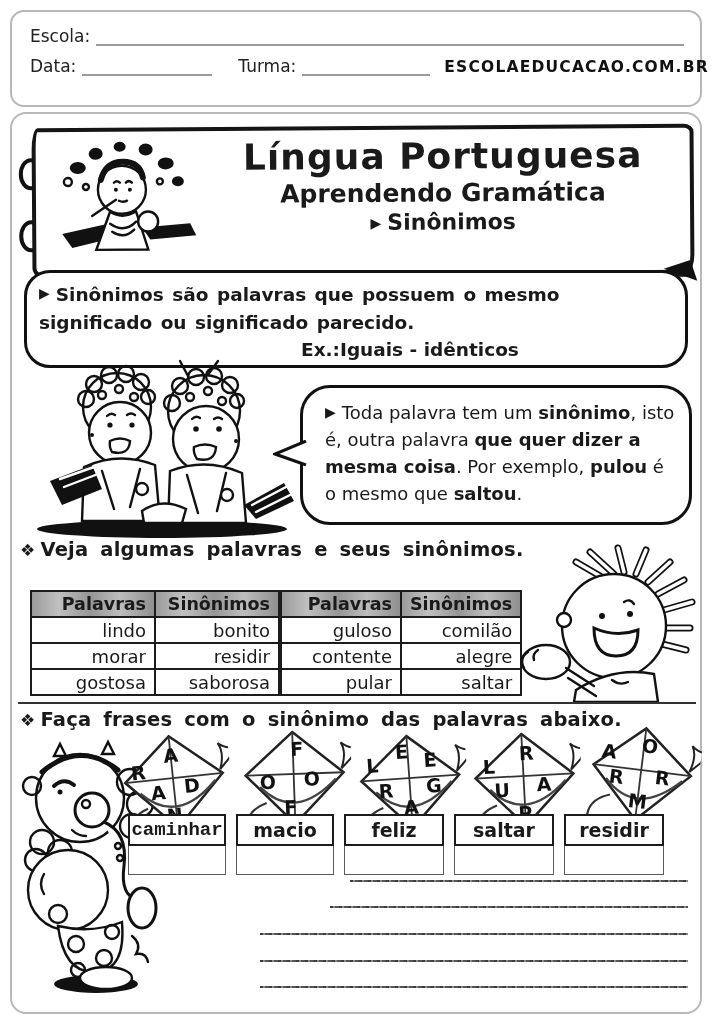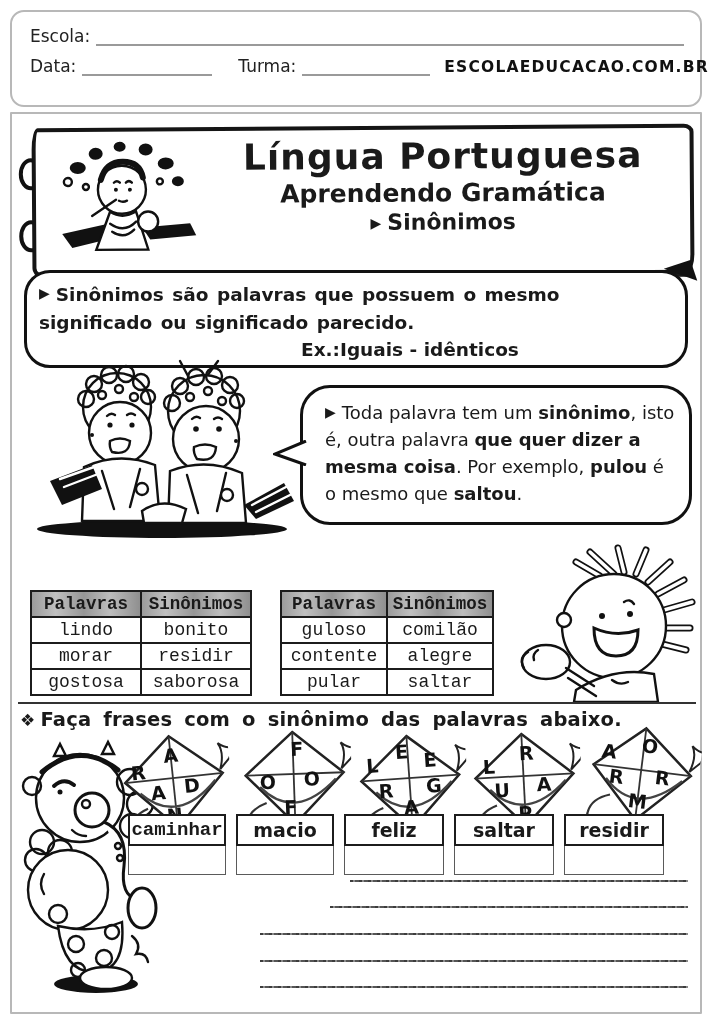--- a/index.html
+++ b/index.html
@@ -9,21 +9,21 @@
 
   
   #header-box{left:10px;top:10px;width:688px;height:93px;}
   .field-row{position:absolute;left:18px;right:16px;display:flex;align-items:flex-end;}
   .field-label{font-size:17px;color:#222;white-space:nowrap;}
   .fill-line{flex:1;border-bottom:2px solid #9a9a9a;height:18px;margin-left:6px;}
   .fill-line.fixed{flex:0 0 auto;}
   .site-text{font-weight:800;font-size:15.5px;letter-spacing:1.2px;margin-left:14px;white-space:nowrap;color:#111;}
 
   
-  #main-box{left:10px;top:112px;width:688px;height:898px;border-radius:1px;}
+  #main-box{left:10px;top:112px;width:688px;height:898px;border-radius:16px;}
 
   
   #banner{position:absolute;left:20px;top:12px;width:654px;height:142px;border:4px solid #151515;
           background:#fff;border-radius:6px 10px 8px 12px / 22px 8px 20px 10px;
           transform:rotate(-0.4deg);box-shadow:0 5px 0 -2px #1a1a1a;}
   .c-notch{position:absolute;left:-17px;width:16px;height:24px;border:4px solid #111;border-radius:50%;
            clip-path:inset(-4px 42% -4px -4px);background:transparent;}
   #notch1{top:26px;} #notch2{top:88px;}
   #banner-flourish{position:absolute;right:-4px;bottom:-16px;width:0;height:0;
            border-left:28px solid transparent;border-top:22px solid #111;transform:rotate(-18deg);}
@@ -51,21 +51,21 @@
 
   
   .heading{position:absolute;left:8px;font-size:19.5px;font-weight:bold;word-spacing:5px;letter-spacing:0.2px;}
   #heading1{top:424px;}
   #heading2{top:594px;}
   .bullet{font-size:17px;margin-right:5px;}
 
   
   .syn-table{position:absolute;top:476px;border-collapse:collapse;background:#fff;}
   #table1{left:18px;} #table2{left:268px;}
-  .syn-table th,.syn-table td{border:2.4px solid #1c1c1c;font-size:18px;padding:0 1px;height:24px;text-align:center;font-family:Liberation Mono, monospace;}
+  .syn-table th,.syn-table td{border:2.4px solid #1c1c1c;font-size:18px;padding:0 8px;height:24px;text-align:right;}
   .syn-table th{font-weight:bold;font-size:17.5px;
       background:linear-gradient(90deg,#9b9b9b,#c0c0c0 22%,#969696 48%,#bdbdbd 72%,#8f8f8f);}
   #table1 th,#table1 td{width:106px;}
   #table2 th,#table2 td{width:102px;}
   #table-kid{position:absolute;left:502px;top:426px;}
 
   
   #separator{position:absolute;left:6px;top:588px;width:678px;border-top:2.5px solid #333;}
 
   
@@ -222,20 +222,23 @@
   <div id="bubble">
     <svg id="bubble-tail" width="34" height="26" viewBox="0 0 34 26">
       <polygon points="33,1 2,14 33,25" style="fill:#fff;stroke:none"></polygon>
       <path d="M33,1 L2,14 L33,25" style="fill:none;stroke:#111;stroke-width:3"></path>
     </svg>
     <div id="bubble-text">
       <span class="tri-marker">▶</span><span>Toda palavra tem um </span><b>sinônimo</b><span>, isto é, outra palavra </span><b>que quer dizer a mesma coisa</b><span>. Por exemplo, </span><b>pulou</b><span> é o mesmo que </span><b>saltou</b><span>.</span>
     </div>
   </div>
 
+  <div id="heading1" class="heading">
+    <span class="bullet">❖</span><span>Veja algumas palavras e seus sinônimos.</span>
+  </div>
 
   <table id="table1" class="syn-table">
     <thead>
         <tr>
       <th>Palavras</th>
       <th>Sinônimos</th>
     </tr>
       </thead>
     <tbody>
       <tr>

